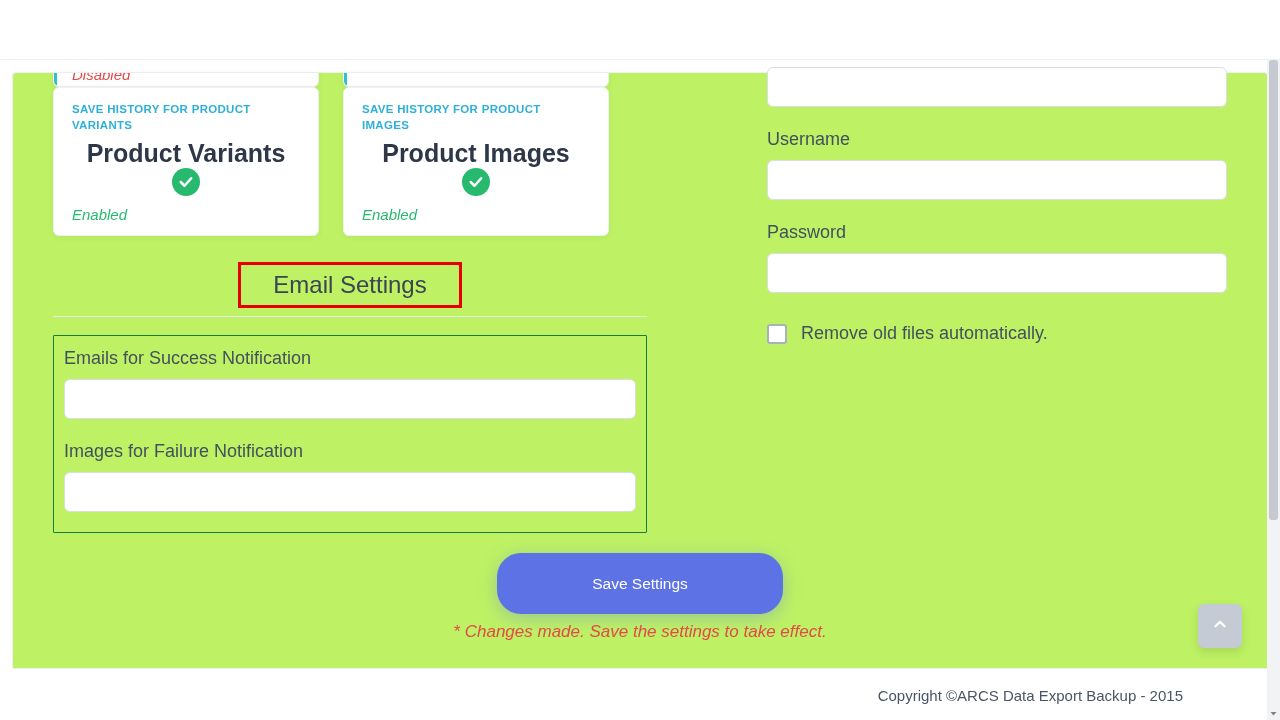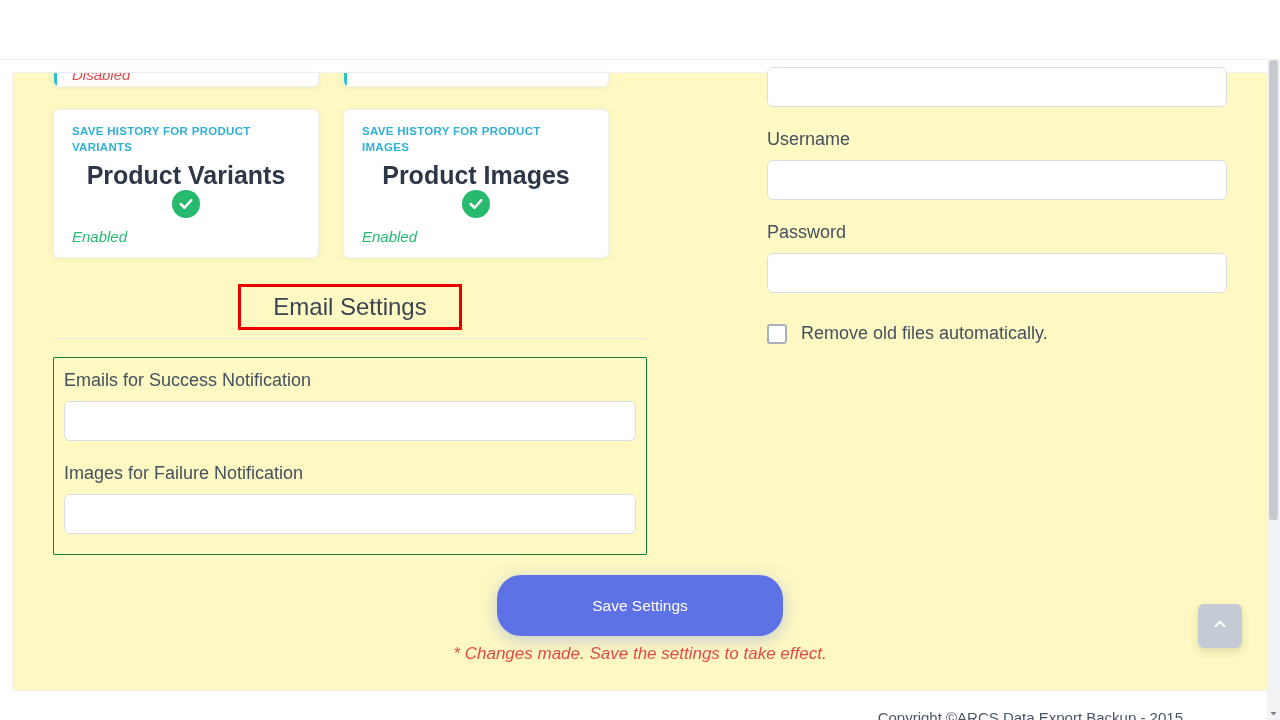--- a/index.html
+++ b/index.html
@@ -28,21 +28,21 @@
   }
 
   .viewport{
     position:relative;
     height:calc(100% - 60px);
     overflow:hidden;
   }
 
   .page{
     margin:12px 12px 0 12px;
-    background:#fef9c3;
+    background:#bef264;
     border:1px solid #eef1f4;
     border-top-left-radius:4px;
     border-top-right-radius:4px;
     padding:0 40px 12px 40px;
   }
 
   .columns{
     display:flex;
     gap:40px;
   }
@@ -79,21 +79,21 @@
     color:var(--red);
     font-size:15px;
   }
   .card .side-accent{
     position:absolute; left:0; top:0; bottom:0; width:3px;
     background:var(--blue-light);
     border-top-left-radius:6px;
     border-bottom-left-radius:6px;
   }
   .card.partial .side-accent{border-top-left-radius:0;}
-  .card-row.spaced{margin-top:22px;}
+  .card-row.spaced{}
   .card .eyebrow{
     color:#2fb0d6;
     font-size:11.5px;
     letter-spacing:.3px;
     font-weight:600;
     line-height:1.35;
     text-transform:uppercase;
   }
   .card .title-line{
     display:flex;

